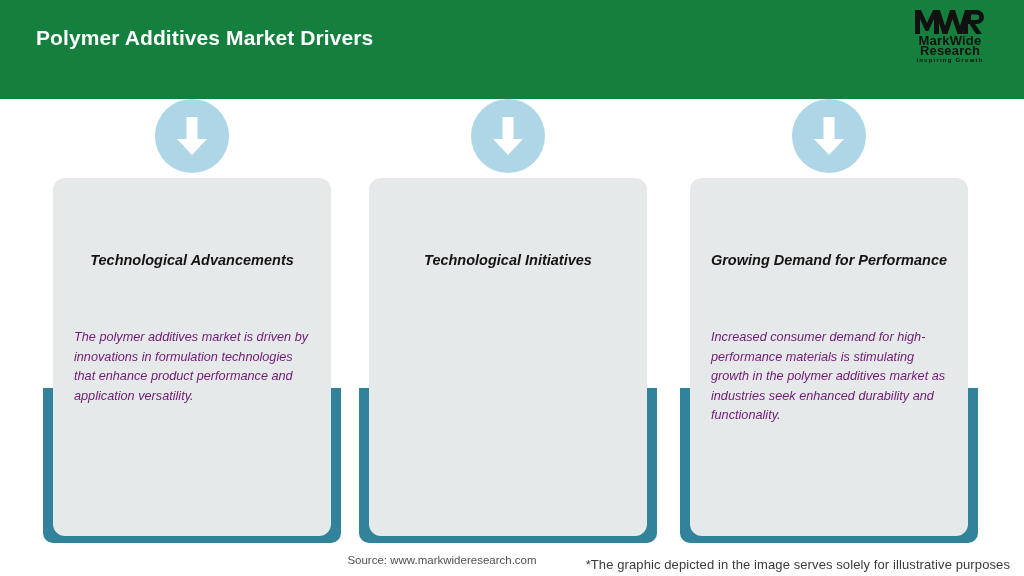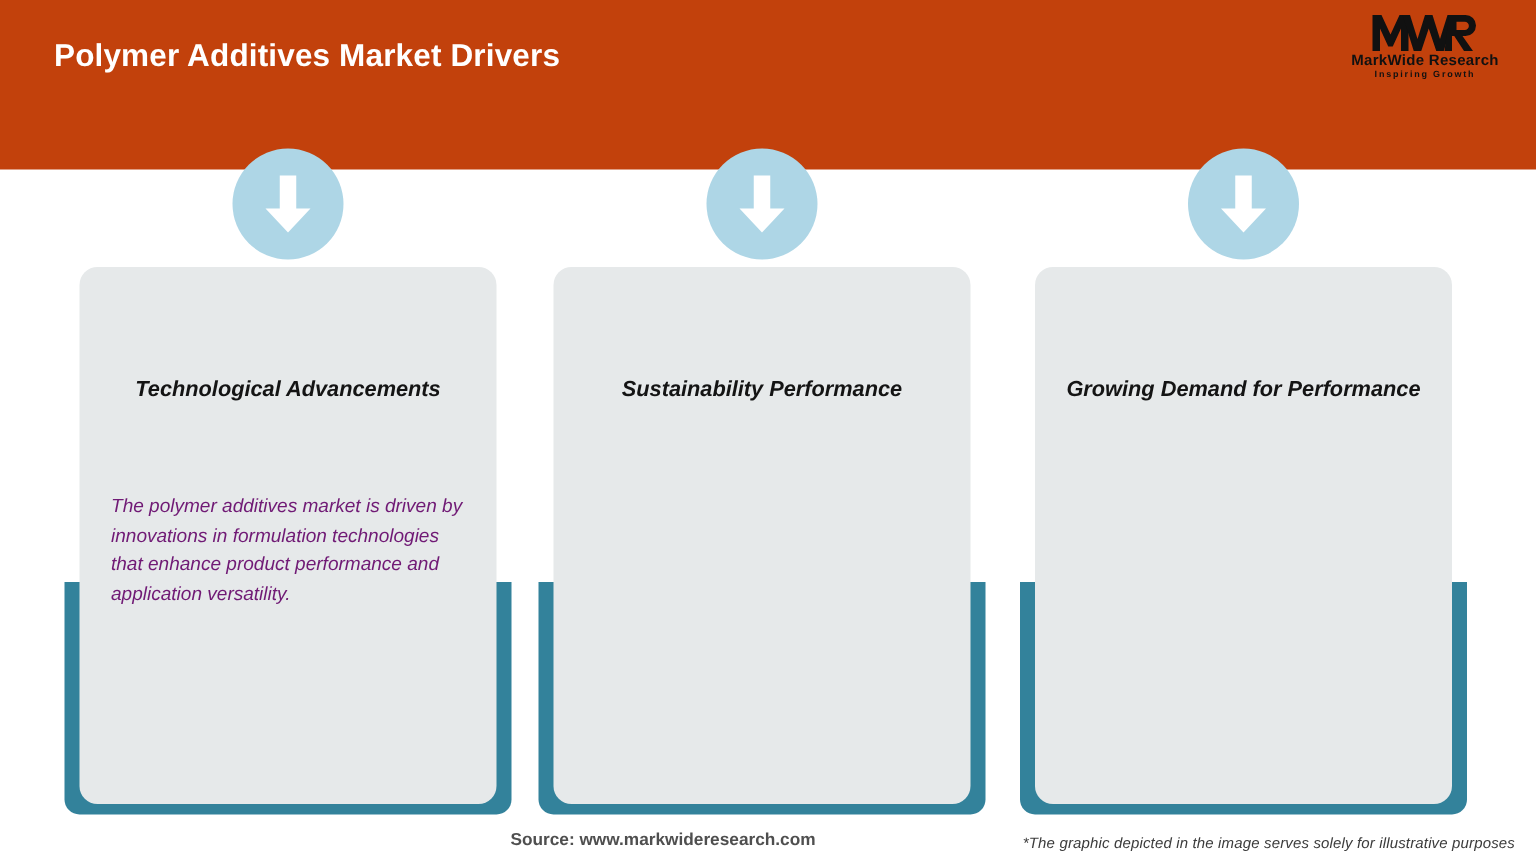--- a/index.html
+++ b/index.html
@@ -14,22 +14,22 @@
     overflow: hidden;
     position: relative;
   }
 
   
   .header {
     position: absolute;
     left: 0;
     top: 0;
     width: 1024px;
-    height: 113px;
-    background: #c2410c;
+    height: 99px;
+    background: #15803d;
   }
   .header-title {
     position: absolute;
     left: 36px;
     top: 26px;
     font-size: 21px;
     font-weight: bold;
     color: #ffffff;
     letter-spacing: 0.1px;
   }
@@ -43,21 +43,21 @@
     height: 48px;
     text-align: center;
   }
   .logo-mark {
     display: block;
     height: 26px;
     line-height: 26px;
   }
   .logo-name {
     display: block;
-    font-size: 10px;
+    font-size: 13px;
     font-weight: bold;
     color: #111111;
     letter-spacing: 0.2px;
     line-height: 10px;
     margin-top: 1px;
   }
   .logo-tag {
     display: block;
     font-size: 6px;
     font-weight: bold;
@@ -146,31 +146,30 @@
   }
 
   
   .footer-source {
     position: absolute;
     left: 0;
     top: 554px;
     width: 884px;
     text-align: center;
     font-size: 11.5px;
-    font-weight: bold;
+    font-weight: normal;
     color: #4f4f4f;
   }
   .footer-note {
     position: absolute;
     right: 14px;
     top: 557px;
-    font-size: 10px;
+    font-size: 13px;
     color: #3b3b3b;
     letter-spacing: 0.1px;
-    font-style: italic;
   }
 </style>
 </head>
 <body>
 
 <div class="header">
   <div class="header-title">Polymer Additives Market Drivers</div>
 
   <div class="logo">
     <span class="logo-mark">
@@ -201,33 +200,34 @@
     <div class="icon-circle">
       <svg width="34" height="42" viewBox="0 0 34 42" aria-hidden="true">
         <polygon fill="#ffffff" points="11.5,2 22.5,2 22.5,24 32,24 17,40 2,24 11.5,24"></polygon>
       </svg>
     </div>
   </div>
 
   <div class="card-wrap c1">
     <div class="card-frame"></div>
     <div class="card">
-      <div class="card-title">Sustainability Performance</div>
+      <div class="card-title">Technological Initiatives</div>
     </div>
     <div class="icon-circle">
       <svg width="34" height="42" viewBox="0 0 34 42" aria-hidden="true">
         <polygon fill="#ffffff" points="11.5,2 22.5,2 22.5,24 32,24 17,40 2,24 11.5,24"></polygon>
       </svg>
     </div>
   </div>
 
   <div class="card-wrap c2">
     <div class="card-frame"></div>
     <div class="card">
       <div class="card-title">Growing Demand for Performance</div>
+      <div class="card-body">Increased consumer demand for high-performance materials is stimulating growth in the polymer additives market as industries seek enhanced durability and functionality.</div>
     </div>
     <div class="icon-circle">
       <svg width="34" height="42" viewBox="0 0 34 42" aria-hidden="true">
         <polygon fill="#ffffff" points="11.5,2 22.5,2 22.5,24 32,24 17,40 2,24 11.5,24"></polygon>
       </svg>
     </div>
   </div>
 
 </div>
 

